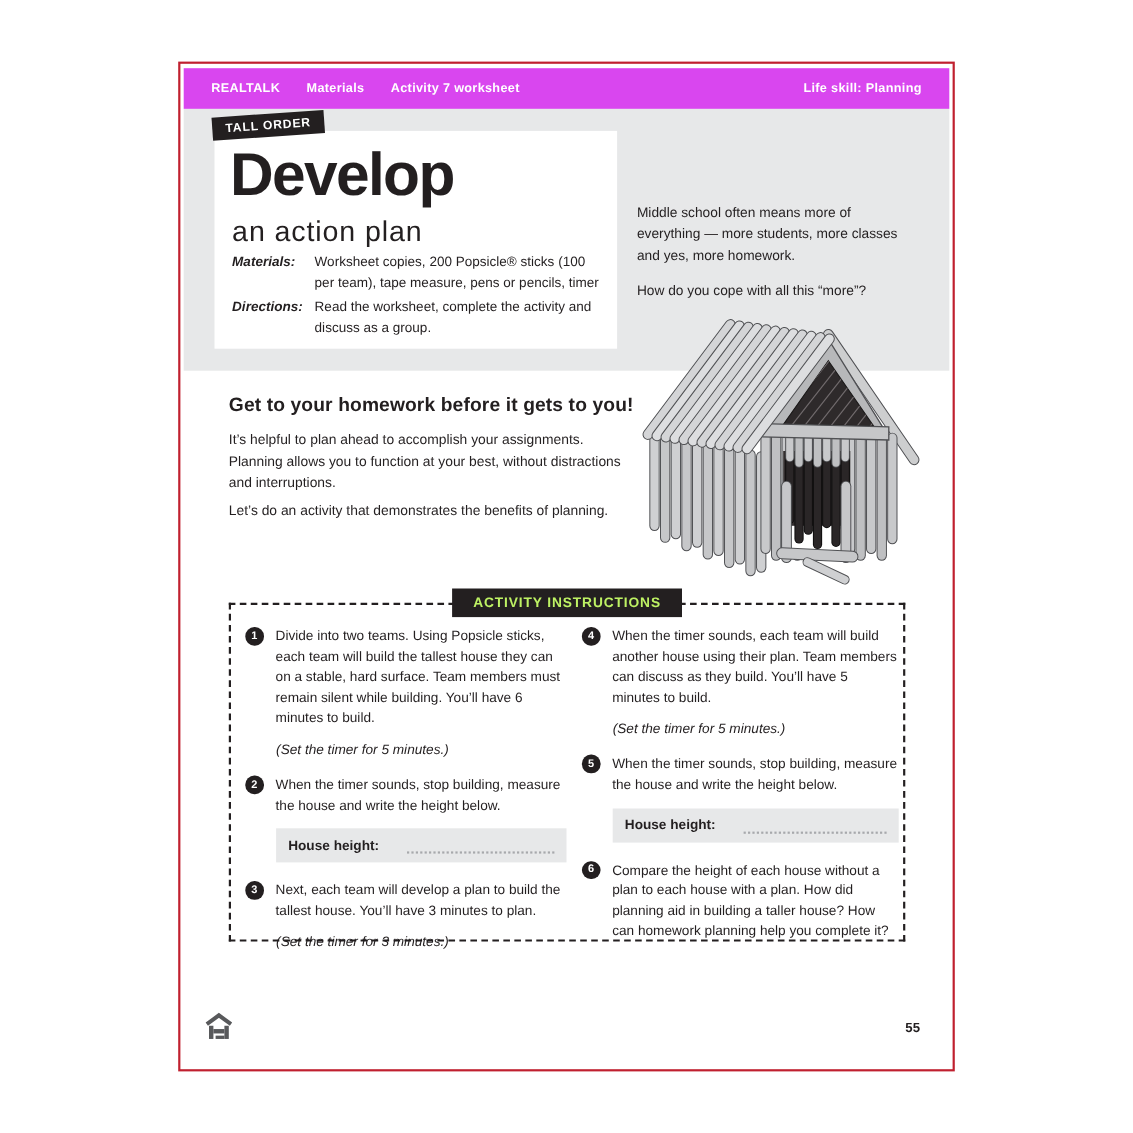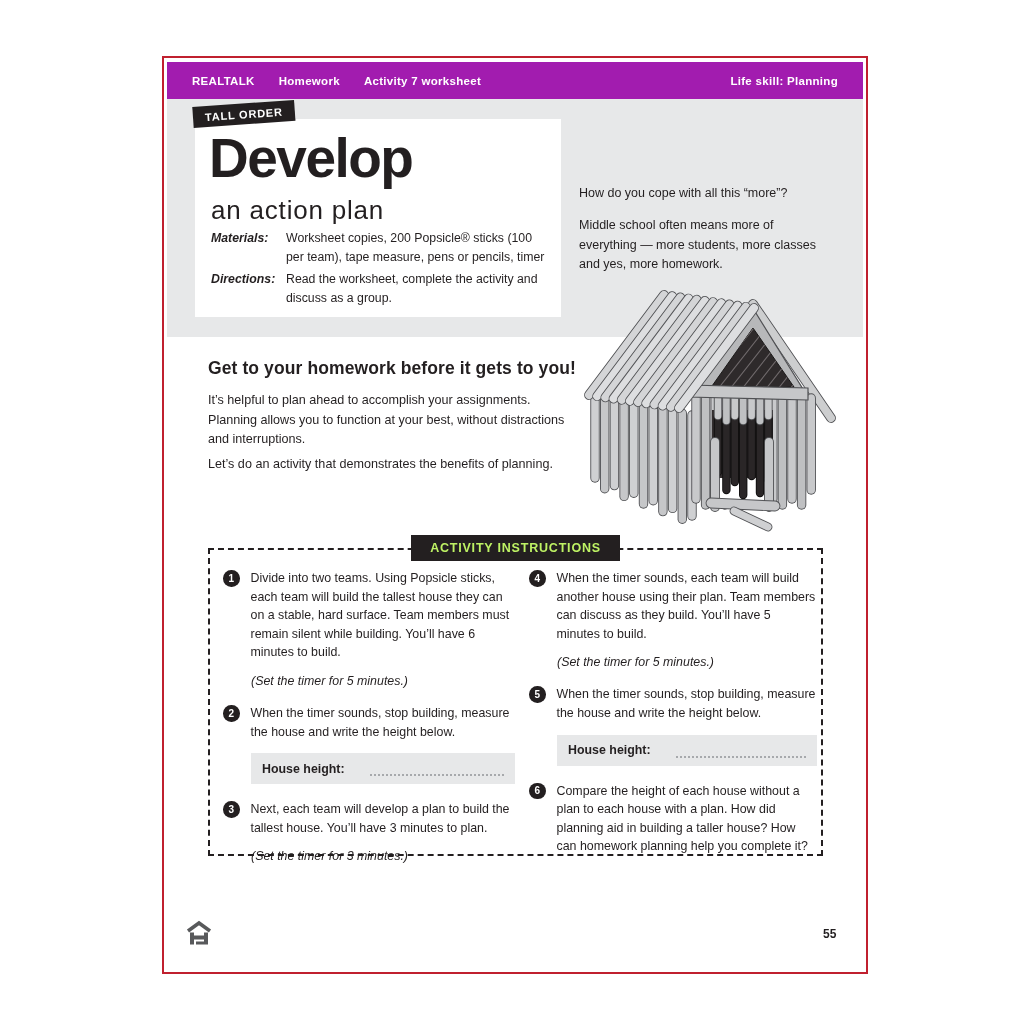--- a/index.html
+++ b/index.html
@@ -7,21 +7,21 @@
     width:1030px;height:1030px;background:#ffffff;position:relative;
     font-family:"Liberation Sans","DejaVu Sans",sans-serif;color:#231f20;
     -webkit-font-smoothing:antialiased;
   }
   .page{
     position:absolute;left:162px;top:56px;width:702px;height:914px;
     border:2px solid #c0202f;background:#ffffff;overflow:hidden;
   }
   
   .topbar{
-    position:absolute;left:3px;right:3px;top:4px;height:37px;background:#a21caf;
+    position:absolute;left:3px;right:3px;top:4px;height:37px;background:#d946ef;
     color:#fff;display:flex;align-items:center;padding:0 25px;box-sizing:border-box;
     font-size:11.5px;font-weight:bold;letter-spacing:.3px;
   }
   .topbar .brand{margin-right:24px;}
   .topbar .section{margin-right:24px;}
   .topbar .lifeskill{margin-left:auto;}
   
   .hero{
     position:absolute;left:3px;right:3px;top:41px;height:238px;background:#e7e8e9;
   }
@@ -83,41 +83,41 @@
   .footlogo{position:absolute;left:20px;top:861px;}
   .pagenum{position:absolute;left:659px;top:869px;font-size:12px;font-weight:bold;}
 </style>
 </head>
 <body>
 
 <div class="page">
 
   <div class="topbar">
     <span class="brand">REALTALK</span>
-    <span class="section">Homework</span>
+    <span class="section">Materials</span>
     <span>Activity 7 worksheet</span>
     <span class="lifeskill">Life skill: Planning</span>
   </div>
 
   <div class="hero">
     <div class="titlebox"></div>
     <div class="badge">TALL ORDER</div>
     <div class="title">Develop</div>
     <div class="subtitle">an action plan</div>
     <div class="specrow row-materials">
       <span class="lab">Materials:</span>
       <span class="val">Worksheet copies, 200 Popsicle® sticks (100 per team), tape measure, pens or pencils, timer</span>
     </div>
     <div class="specrow row-directions">
       <span class="lab">Directions:</span>
       <span class="val">Read the worksheet, complete the activity and discuss as a group.</span>
     </div>
     <div class="introcol">
+      <p>Middle school often means more of everything — more students, more classes and yes, more homework.</p>
       <p>How do you cope with all this “more”?</p>
-      <p>Middle school often means more of everything — more students, more classes and yes, more homework.</p>
     </div>
   </div>
 
   <svg class="house-art" id="house-art" width="260" height="252" viewBox="-6 -8 260 252">
     <defs>
       <clipPath id="gclip">
           <polygon points="169,34 128,92 210,93"></polygon>
         </clipPath>
     </defs>
   <line x1="169" y1="10" x2="247" y2="124" stroke="#505154" stroke-width="9.8" stroke-linecap="round"></line>

